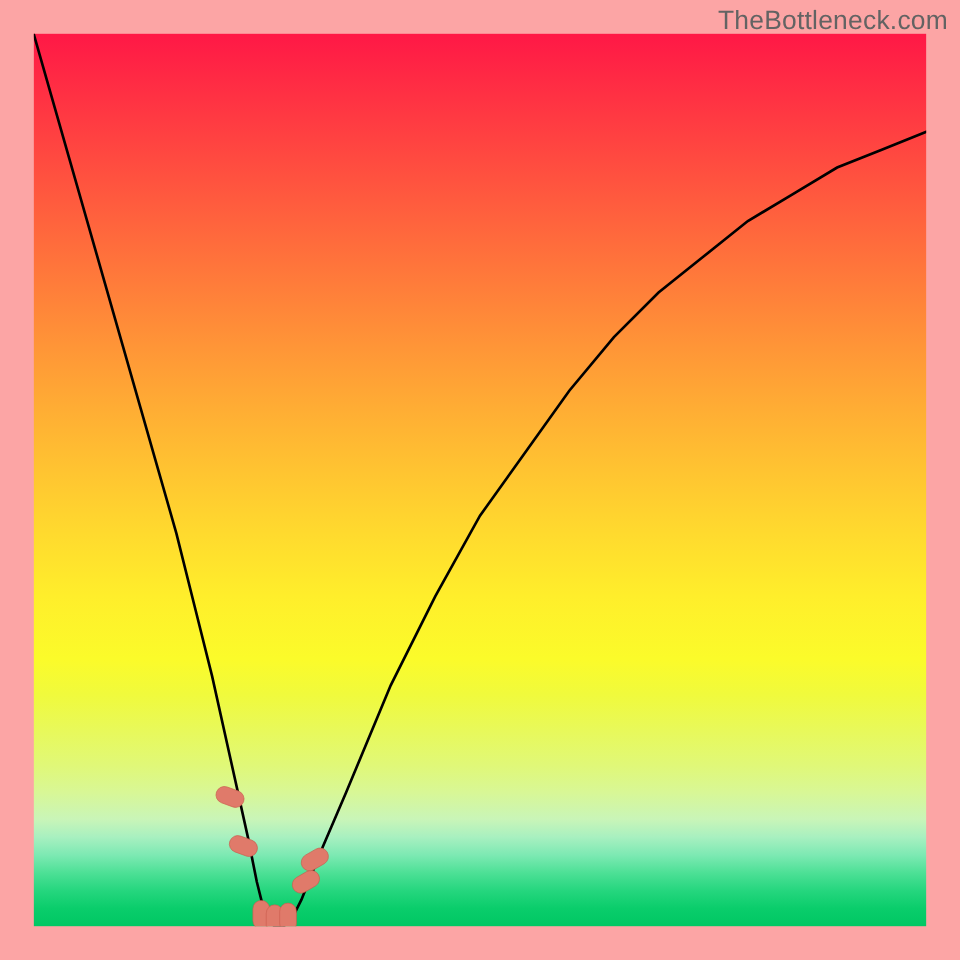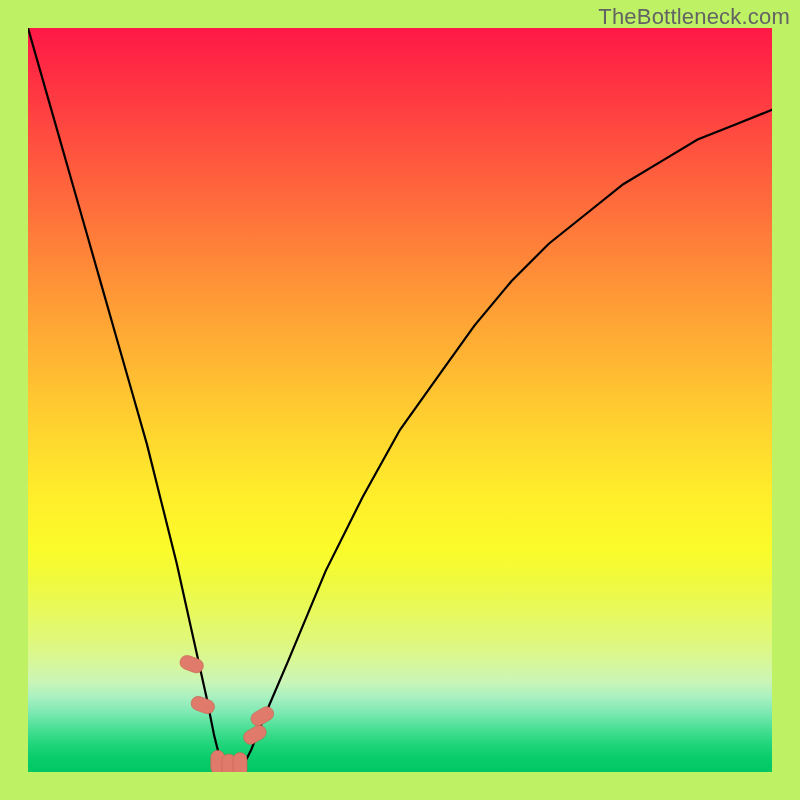--- a/index.html
+++ b/index.html
@@ -10,21 +10,21 @@
     background: #000;
     overflow: hidden;
     font-family: Arial, Helvetica, sans-serif;
   }
   .frame {
     position: absolute;
     top: 0;
     left: 0;
     width: 800px;
     height: 800px;
-    background: #bef264;
+    background: #fca5a5;
   }
   .plot-area {
     position: absolute;
     top: 28px;
     left: 28px;
     width: 744px;
     height: 744px;
     overflow: hidden;
   }
   .gradient {

